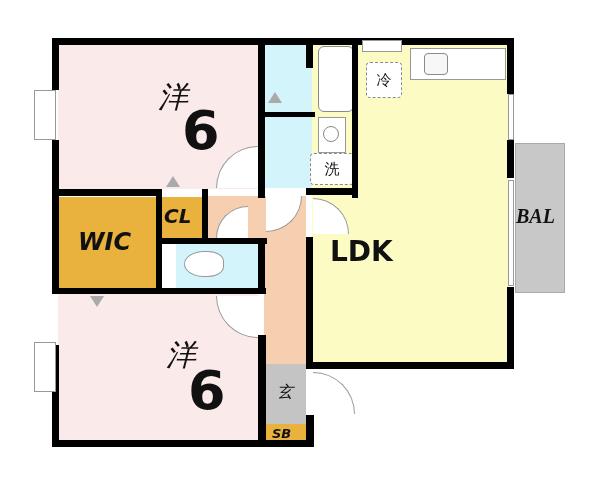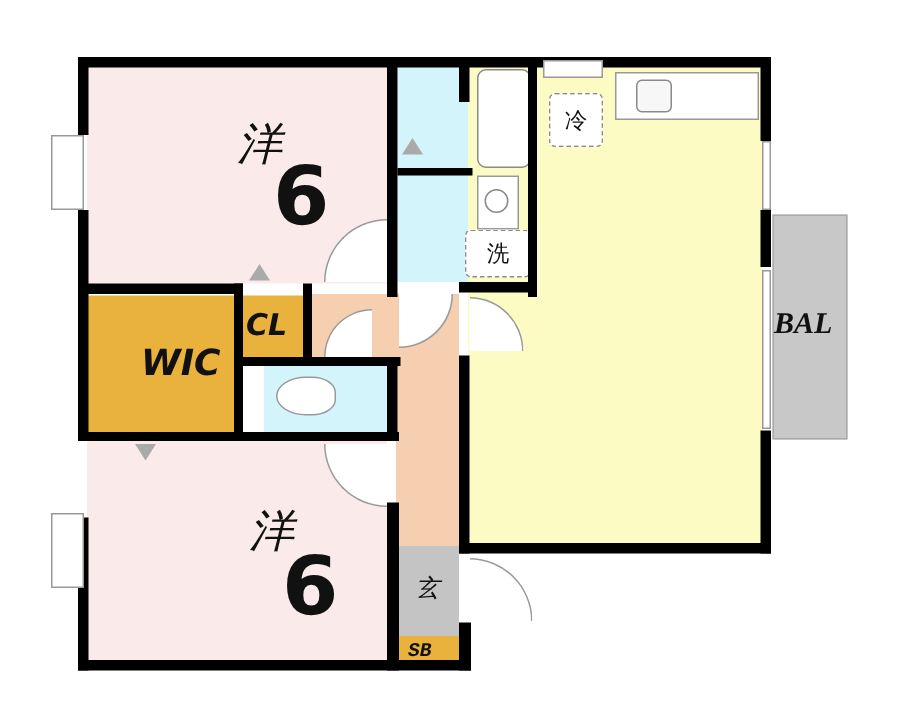--- a/index.html
+++ b/index.html
@@ -88,24 +88,25 @@
   <div class="door-arc" style="left:216px;top:296px;width:42px;height:42px;border-radius:0 0 0 42px;border-right:none;border-top:none;"></div>
   <div class="door-arc" style="left:313px;top:372px;width:42px;height:42px;border-radius:0 42px 0 0;border-left:none;border-bottom:none;"></div>
 
   <div class="tri" style="left:166px;top:176px;border-left:7px solid transparent;border-right:7px solid transparent;border-bottom:11px solid #aaa;"></div>
   <div class="tri" style="left:268px;top:92px;border-left:7px solid transparent;border-right:7px solid transparent;border-bottom:11px solid #aaa;"></div>
   <div class="tri" style="left:90px;top:296px;border-left:7px solid transparent;border-right:7px solid transparent;border-top:11px solid #aaa;"></div>
 
   <span class="jp" style="left:158px;top:82px;font-size:30px;">洋</span>
   <span class="lbl" style="left:182px;top:104px;font-size:54px;font-style:normal;">6</span>
 
-  <span class="lbl" style="left:78px;top:230px;font-size:24px;margin-left:16px;">WIC</span>
+  <span class="lbl" style="left:78px;top:230px;font-size:24px;">WIC</span>
   <span class="lbl" style="left:164px;top:206px;font-size:20px;">CL</span>
 
+  <span class="lbl" style="left:330px;top:238px;font-size:28px;font-style:normal;">LDK</span>
 
   <span class="lbl" style="left:516px;top:206px;font-size:20px;font-family:Liberation Serif, serif;">BAL</span>
 
   <span class="jp" style="left:166px;top:340px;font-size:30px;">洋</span>
   <span class="lbl" style="left:188px;top:364px;font-size:54px;font-style:normal;">6</span>
 
   <span class="jp" style="left:277px;top:384px;font-size:16px;">玄</span>
-  <span class="lbl" style="left:272px;top:427px;font-size:13px;font-family:Liberation Mono, monospace;">SB</span>
+  <span class="lbl" style="left:272px;top:427px;font-size:13px;">SB</span>
 </div>
 
 </body></html>

